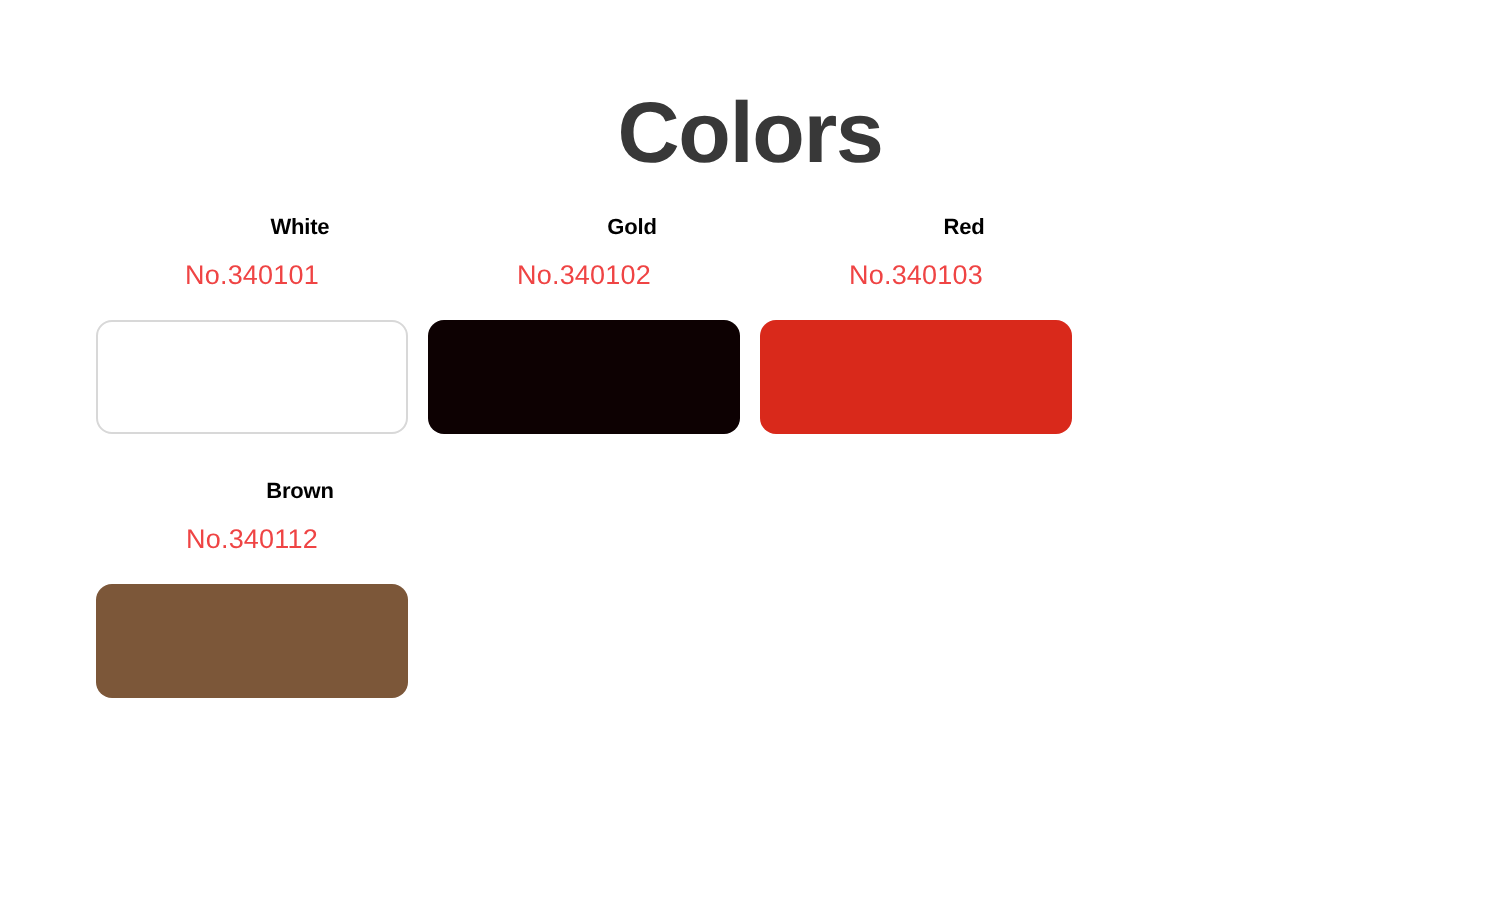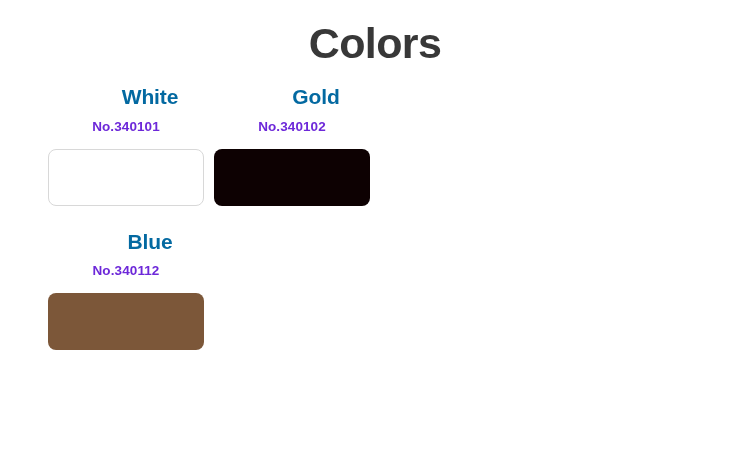--- a/index.html
+++ b/index.html
@@ -17,21 +17,21 @@
 
   .page {
     position: relative;
     width: 750px;
     height: 457px;
     box-sizing: border-box;
   }
 
   .page-title {
     margin: 0;
-    padding-top: 20px;
+    padding-top: 44px;
     text-align: center;
     font-size: 43px;
     line-height: 1.08;
     font-weight: bold;
     letter-spacing: -0.6px;
     color: #383838;
   }
 
   .swatch-grid {
     margin-top: 18px;
@@ -48,34 +48,34 @@
   }
 
   .swatch-cell {
     display: flex;
     flex-direction: column;
     align-items: center;
     width: 156px;
   }
 
   .swatch-name {
-    font-size: 21px;
+    font-size: 11px;
     font-weight: bold;
-    color: #0369a1;
+    color: #000000;
     line-height: 1.25;
     letter-spacing: -0.1px;
     white-space: nowrap;
     margin-left: 48px;
   }
 
   .swatch-code {
     margin-top: 8px;
     font-size: 13.5px;
-    font-weight: bold;
-    color: #6d28d9;
+    font-weight: normal;
+    color: #ef4444;
     line-height: 1.25;
     letter-spacing: 0.1px;
     white-space: nowrap;
   }
 
   .swatch-chip {
     margin-top: 13px;
     width: 156px;
     height: 57px;
     border-radius: 8px;
@@ -100,24 +100,29 @@
       <div class="swatch-cell">
         <div class="swatch-name">White</div>
         <div class="swatch-code">No.340101</div>
         <div class="swatch-chip bordered" title="White No.340101 #ffffff" style="background-color: rgb(255, 255, 255);"></div>
       </div>
       <div class="swatch-cell">
         <div class="swatch-name">Gold</div>
         <div class="swatch-code">No.340102</div>
         <div class="swatch-chip" title="Black No.340102 #0d0102" style="background-color: rgb(13, 1, 2);"></div>
       </div>
+      <div class="swatch-cell">
+        <div class="swatch-name">Red</div>
+        <div class="swatch-code">No.340103</div>
+        <div class="swatch-chip" title="Red No.340103 #d9291b" style="background-color: rgb(217, 41, 27);"></div>
+      </div>
     </div>
 
     <div class="swatch-row">
       <div class="swatch-cell">
-        <div class="swatch-name">Blue</div>
+        <div class="swatch-name">Brown</div>
         <div class="swatch-code">No.340112</div>
         <div class="swatch-chip" title="Brown No.340112 #7c5739" style="background-color: rgb(124, 87, 57);"></div>
       </div>
     </div>
 
   </div>
 </div>
 
 </body></html>

